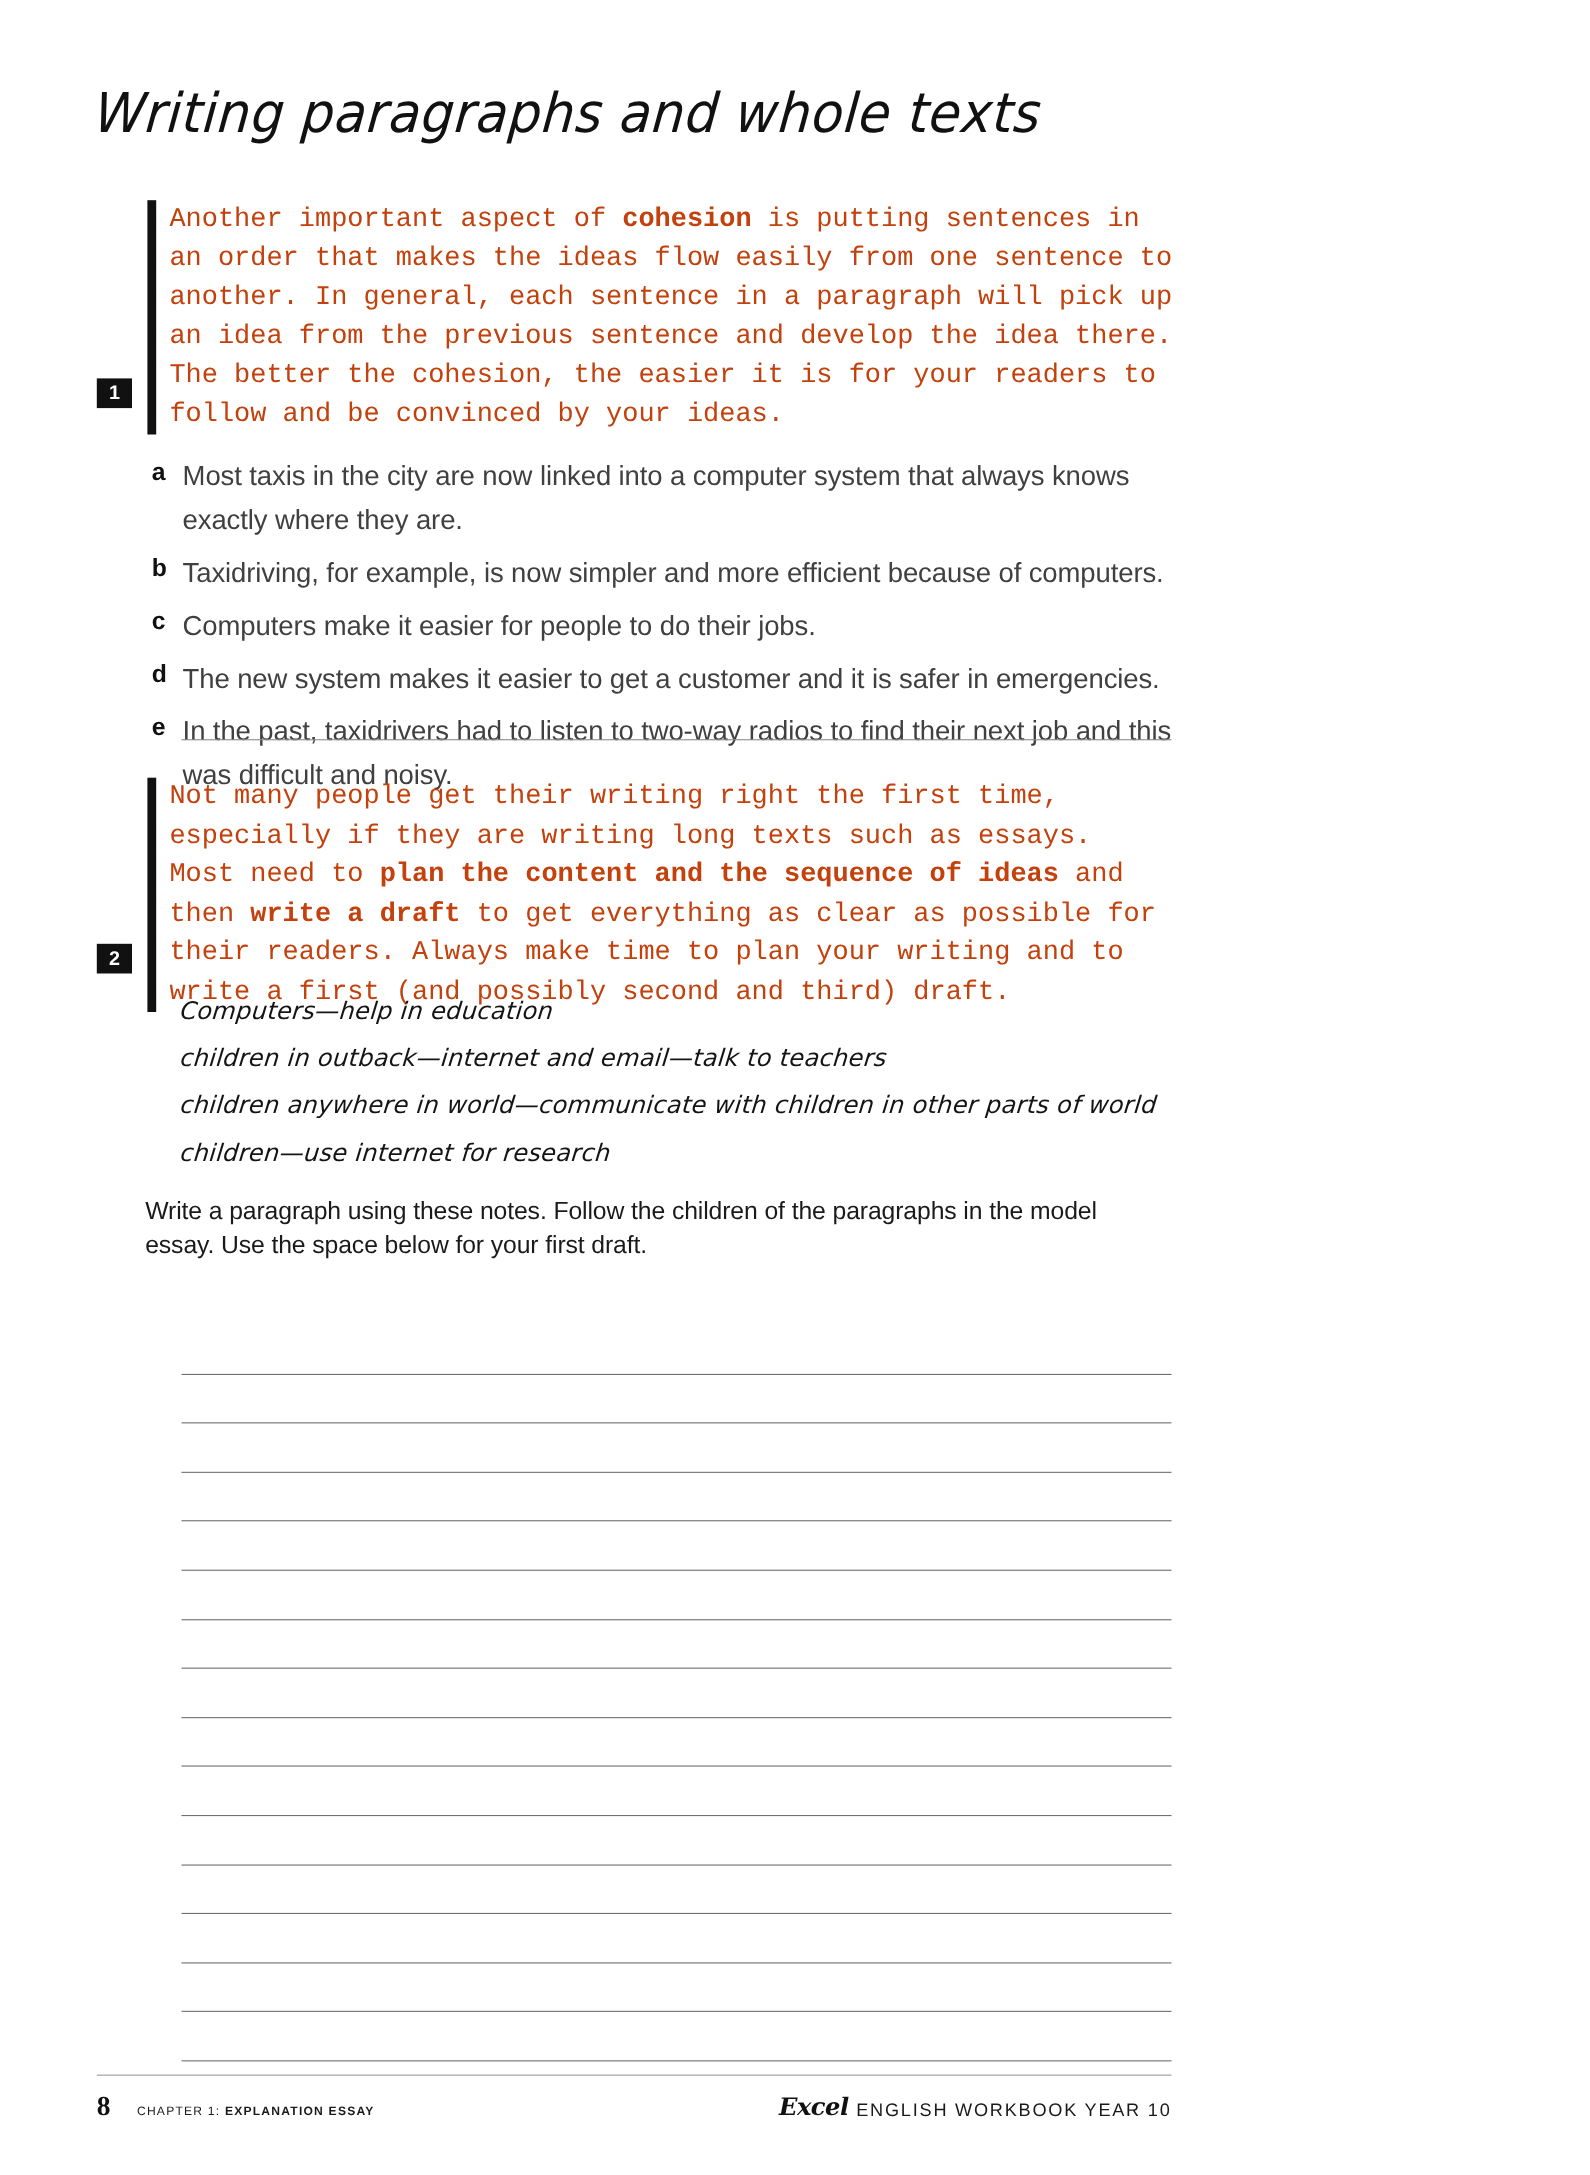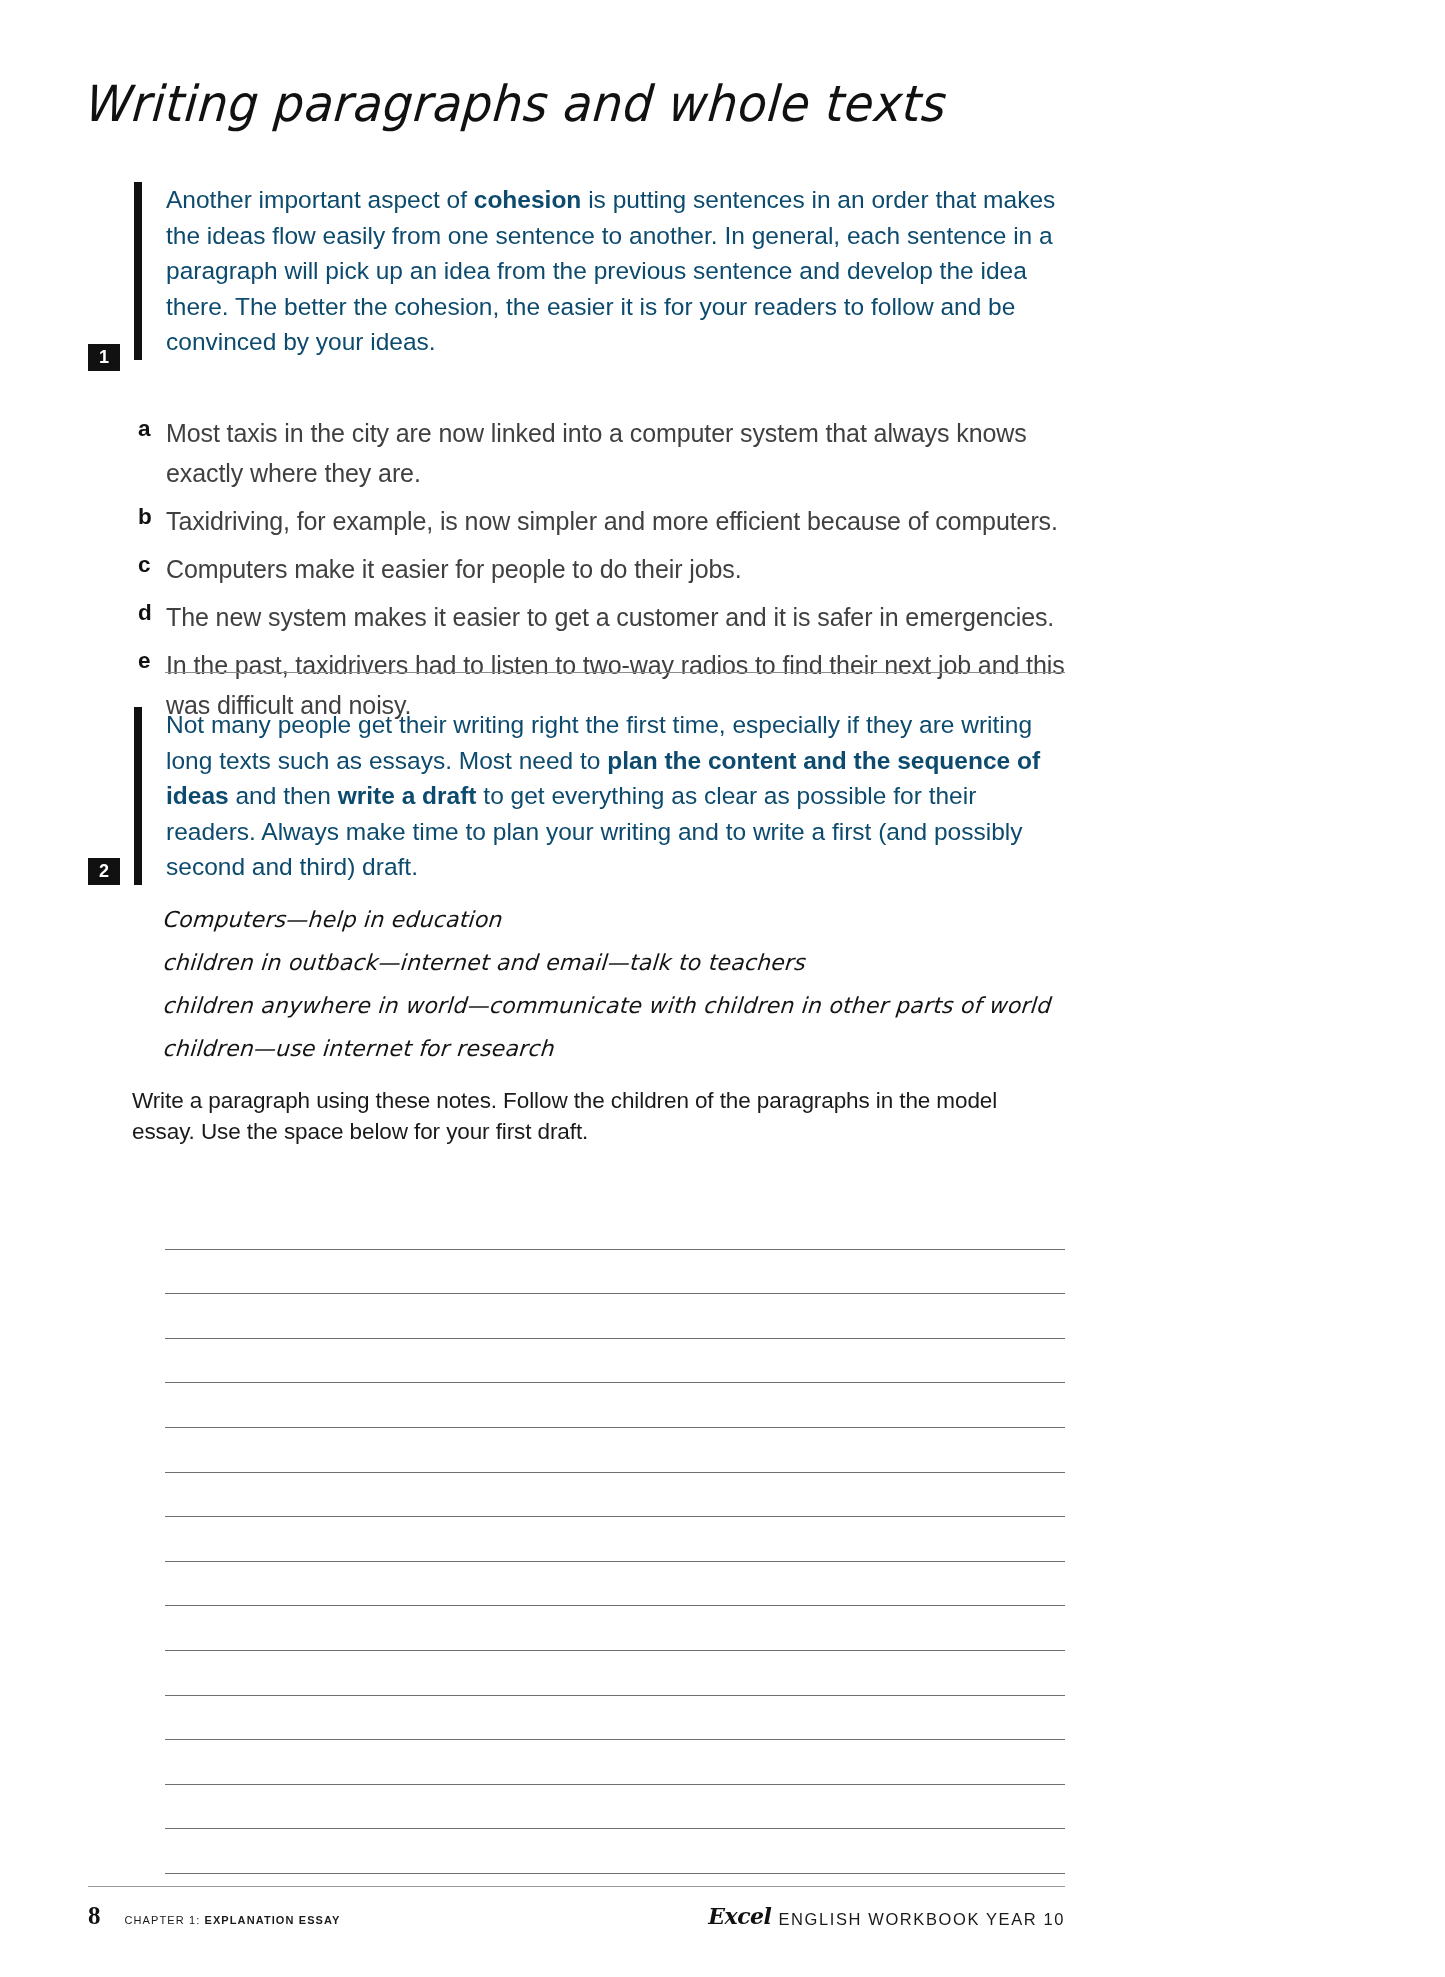--- a/index.html
+++ b/index.html
@@ -38,25 +38,25 @@
     letter-spacing: 0.5px;
     color: #111;
     transform: skewX(-5deg) scaleY(1.06);
     transform-origin: left bottom;
     white-space: nowrap;
   }
 
   
   .quote-block {
     position: absolute;
-    font-family: Liberation Sans, sans-serif;
+    font-family: Liberation Mono, monospace;
     font-size: 24.5px;
     line-height: 35.5px;
-    color: #0c4a6e;
-    padding-left: 24px;
+    color: #c2410c;
+    padding-left: 12px;
     border-left: 8px solid #111111;
   }
   .quote-block b { font-weight: bold; }
 
   #intro-quote {
     left: 134px;
     top: 182px;
     width: 935px;
   }
   #draft-quote {

